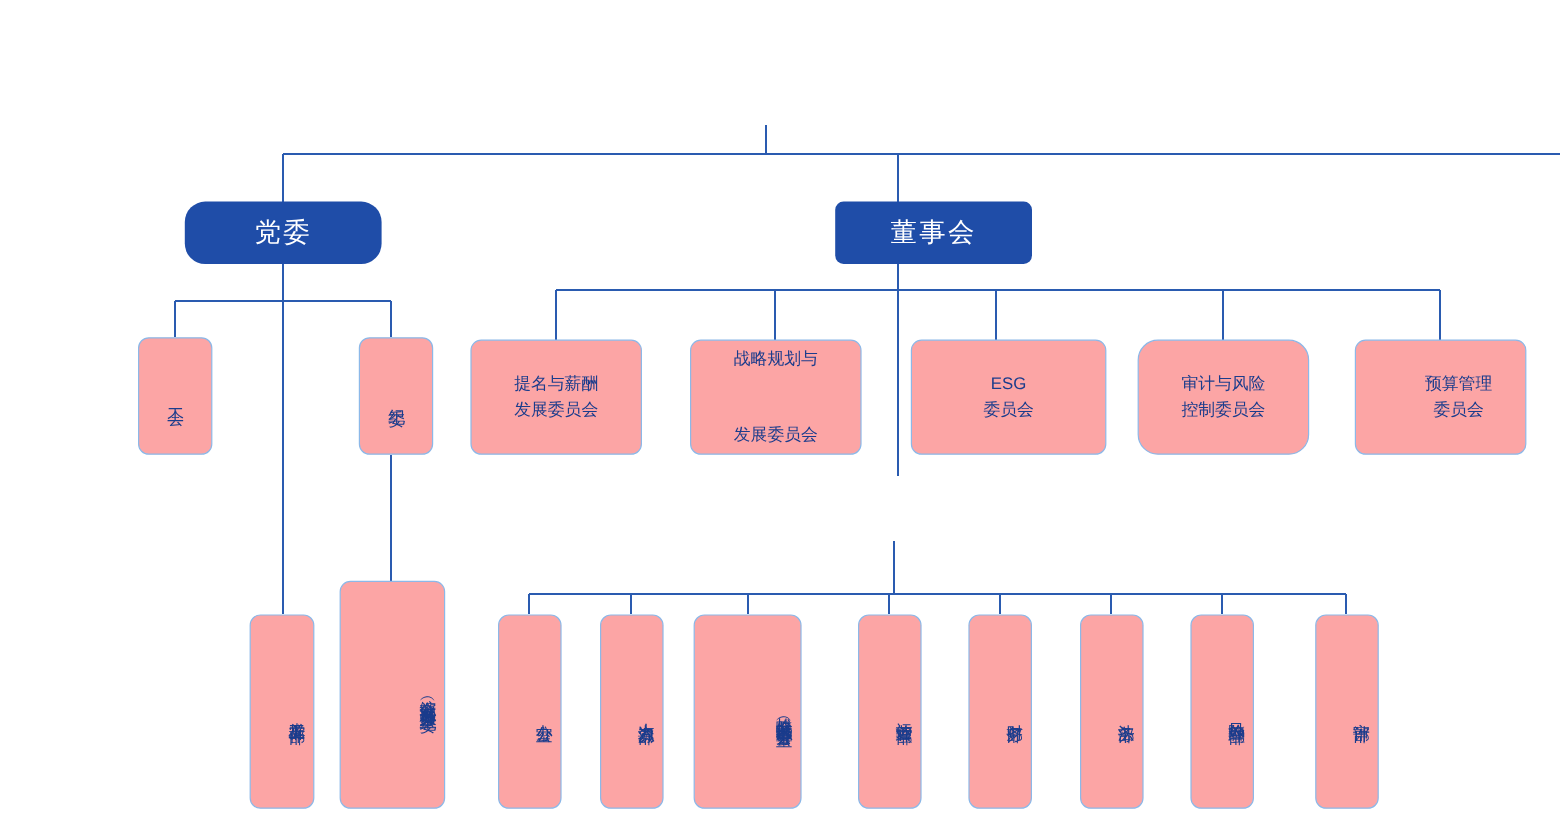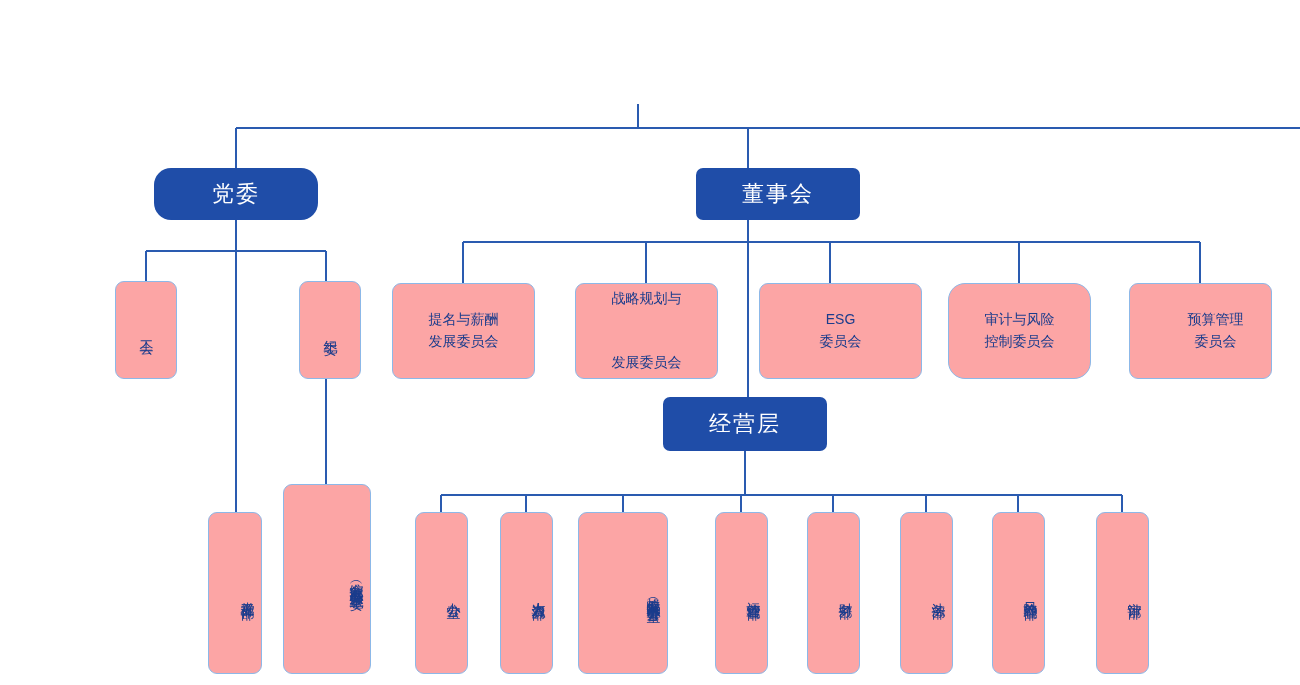--- a/index.html
+++ b/index.html
@@ -166,21 +166,20 @@
   <div class="node light horiz" style="left:948px; top:283px; width:143px; height:96px; flex-direction:column;border-radius:17px;">
     <span>审计与风险</span>
     <span>控制委员会</span>
   </div>
 
   <div class="node light horiz" style="left:1129px; top:283px; width:143px; height:96px; flex-direction:column;padding-left:36px;">
     <span>预算管理</span>
     <span>委员会</span>
   </div>
 
-  <div class="node primary level2" style="left:663px; top:397px; width:164px; height:54px;">经营层</div>
 
   <div class="node light vertical" style="left:415px; top:512px; width:53px; height:162px;">
     <span class="vtext">办公室</span>
   </div>
 
   <div class="node light vertical" style="left:500px; top:512px; width:53px; height:162px;">
     <span class="vtext">人力资源部</span>
   </div>
 
   <div class="node light vertical" style="left:578px; top:512px; width:90px; height:162px;">

